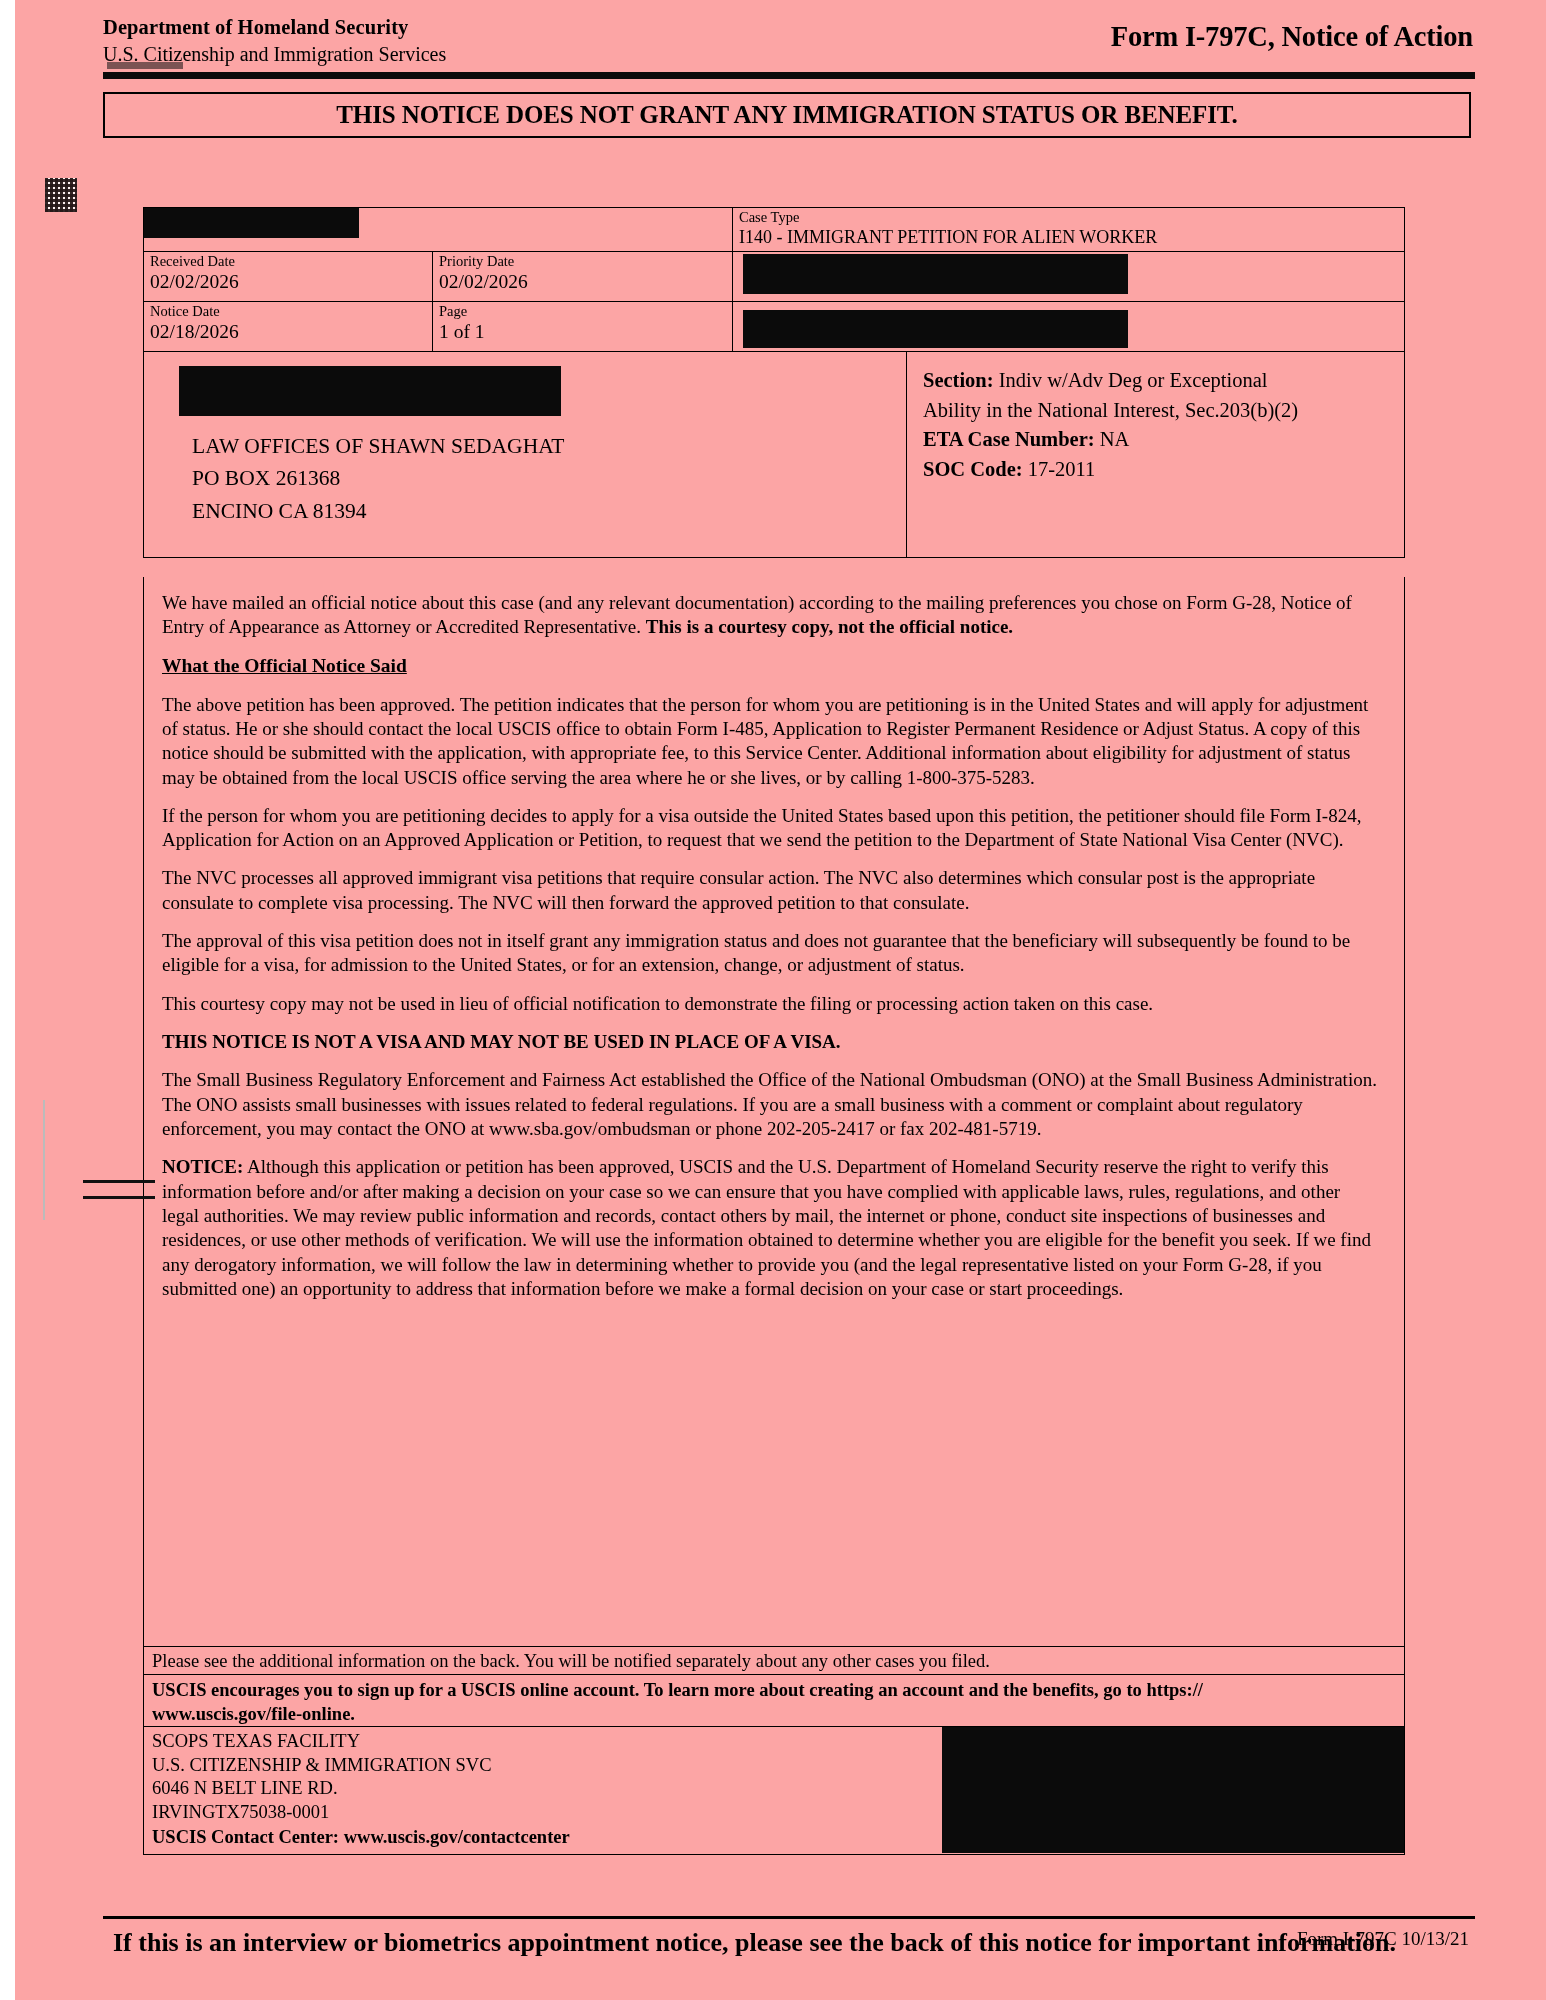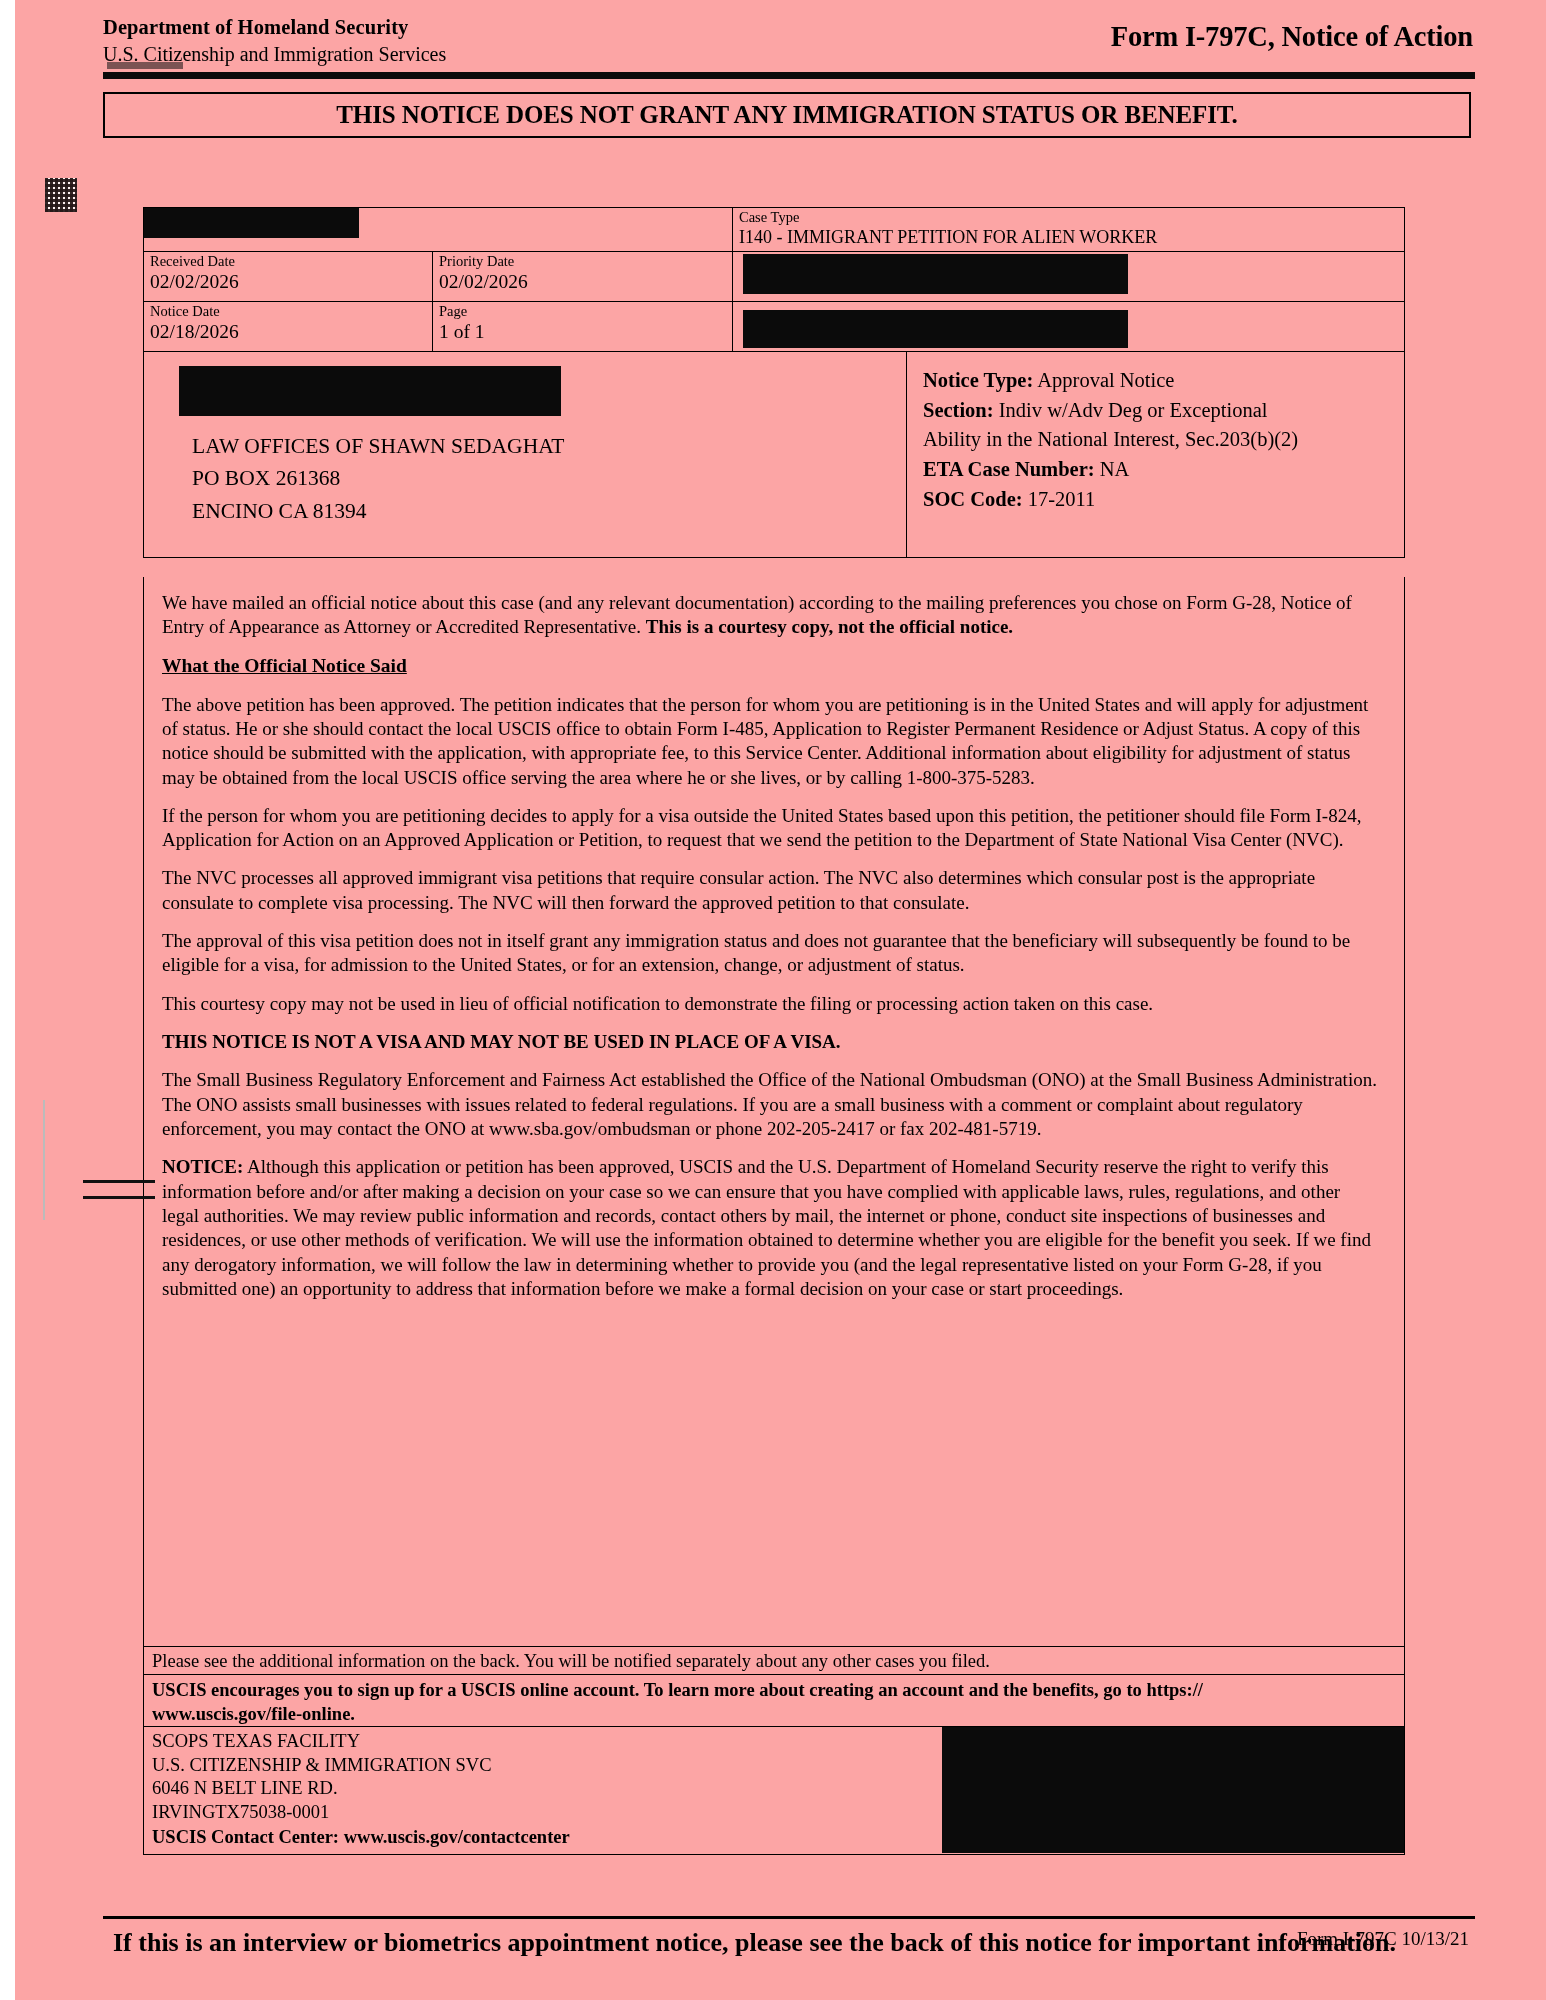--- a/index.html
+++ b/index.html
@@ -289,24 +289,20 @@
     <div class="row r4">
       <div class="cell c-addr">
         <span class="addr-blk"></span>
         <div class="addr-lines">
           <div>LAW OFFICES OF SHAWN SEDAGHAT</div>
           <div>PO BOX 261368</div>
           <div>ENCINO  CA  81394</div>
         </div>
       </div>
       <div class="cell c-notice bl">
-        <div class="ntc-line">
-          <b>Notice Type:</b>
-          <span>Approval Notice</span>
-        </div>
         <div class="ntc-line">
           <b>Section:</b>
           <span>Indiv w/Adv Deg or Exceptional</span>
         </div>
         <div class="ntc-line">Ability in the National Interest, Sec.203(b)(2)</div>
         <div class="ntc-line">
           <b>ETA Case Number:</b>
           <span>NA</span>
         </div>
         <div class="ntc-line">

